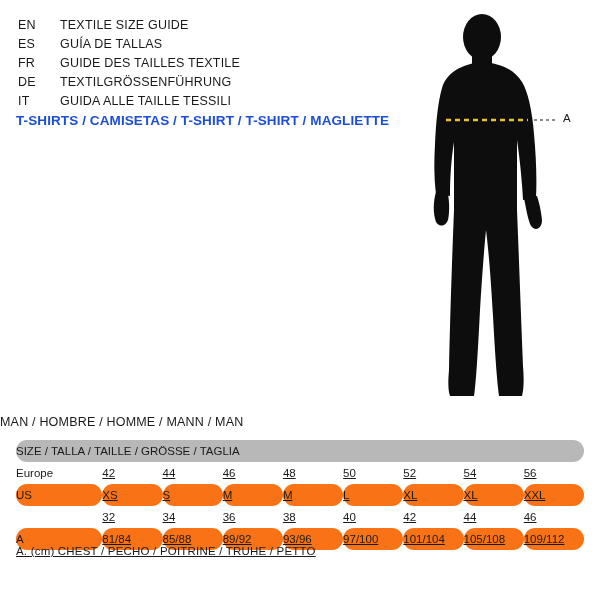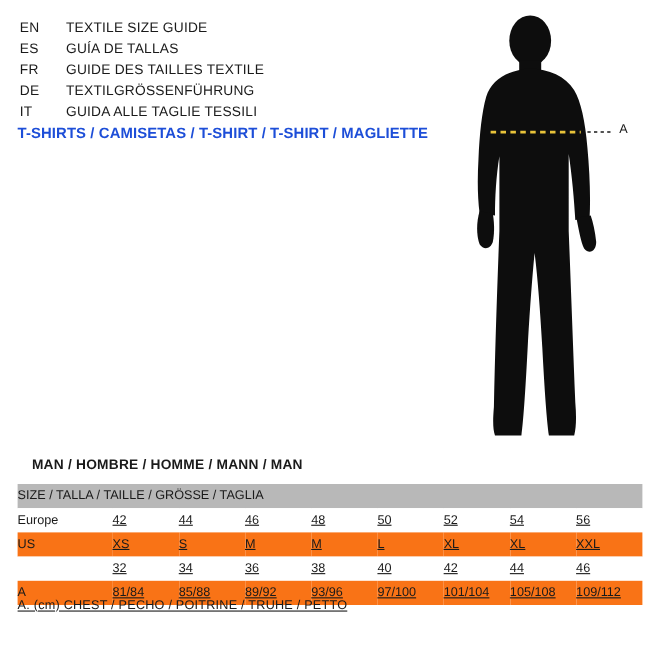--- a/index.html
+++ b/index.html
@@ -76,40 +76,41 @@
     left: 163px;
     top: 102px;
     font-size: 11.5px;
     color: #1a1a1a;
     letter-spacing: 0.5px;
   }
 
   
   .table-title {
     position: absolute;
-    left: 29px;
+    left: 0;
     top: 415px;
     font-size: 12.5px;
-    font-weight: bold;
+    font-weight: normal;
     letter-spacing: 0.2px;
     color: #1a1a1a;
   }
   table.size-table {
     position: absolute;
     left: 16px;
     top: 440px;
     width: 568px;
     border-collapse: collapse;
     font-size: 11.5px;
   }
   table.size-table td {
     padding: 3px 0 3px 0;
     height: 16px;
     vertical-align: middle;
     color: #1a1a1a;
+    border-radius: 11px;
   }
   .row-head {
     background: #b8b8b8;
     font-weight: normal;
   }
   .row-grey {
     background: #f97316;
   }
   .row-white {
     background: #ffffff;
@@ -150,21 +151,21 @@
     <div class="lang-row">
       <span class="lang-code">FR</span>
       <span class="lang-text">GUIDE DES TAILLES TEXTILE</span>
     </div>
     <div class="lang-row">
       <span class="lang-code">DE</span>
       <span class="lang-text">TEXTILGRÖSSENFÜHRUNG</span>
     </div>
     <div class="lang-row">
       <span class="lang-code">IT</span>
-      <span class="lang-text">GUIDA ALLE TAGLIE TESSILI</span>
+      <span class="lang-text">GUIDA ALLE TAILLE TESSILI</span>
     </div>
   </div>
 
   <div class="category-block">
     <div class="category-line">T-SHIRTS / CAMISETAS / T-SHIRT / T-SHIRT / MAGLIETTE</div>
   </div>
 
   <div class="figure-wrap">
     <svg width="200" height="400" viewBox="0 0 200 400" xmlns="http://www.w3.org/2000/svg">
       <g fill="#0d0d0d">

